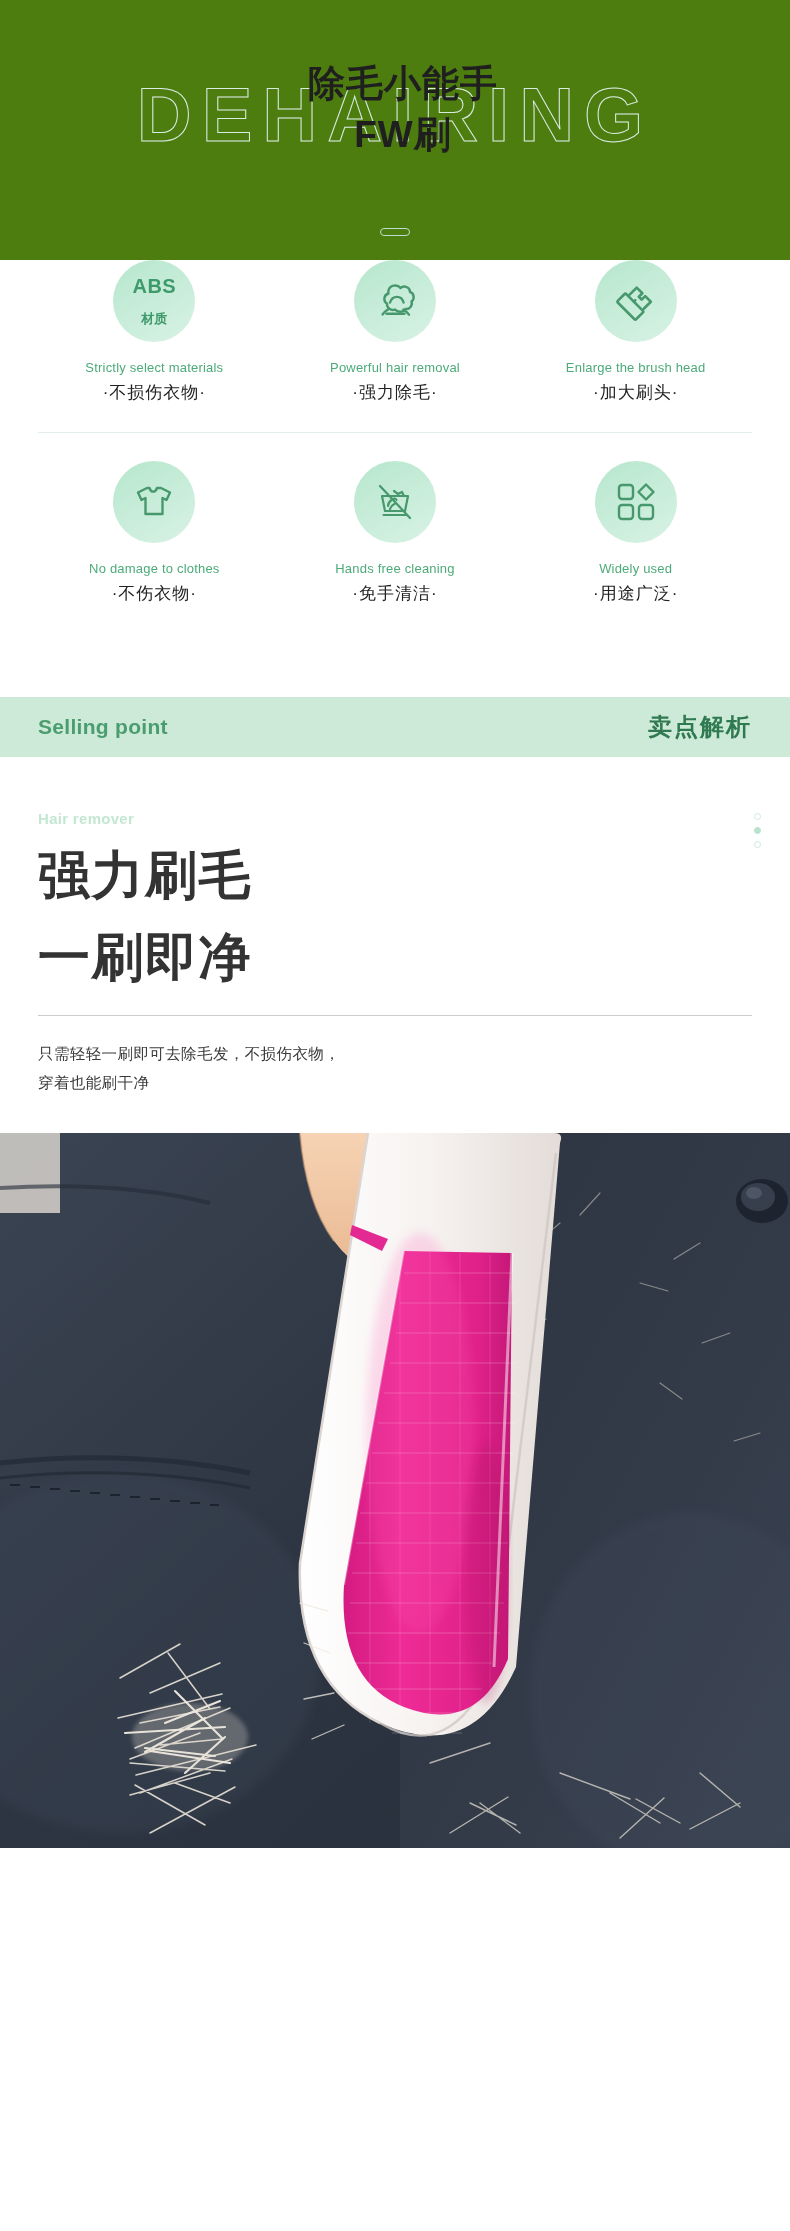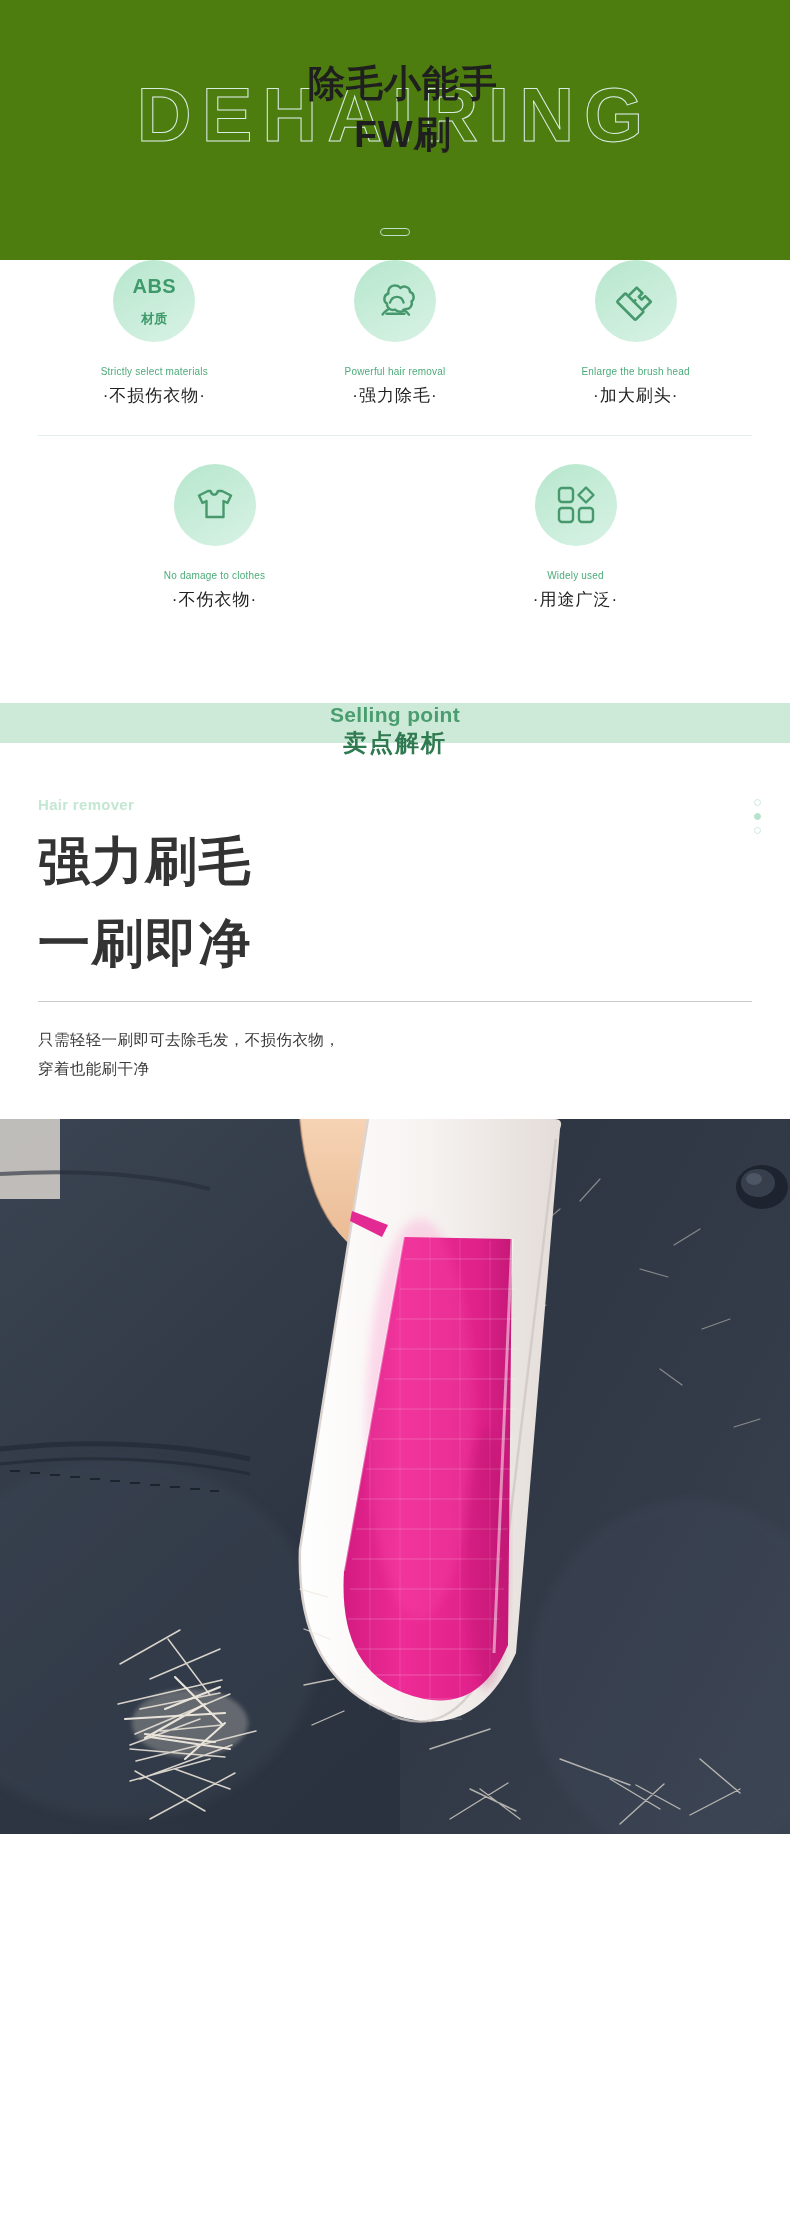--- a/index.html
+++ b/index.html
@@ -91,22 +91,22 @@
 
   .abs-text {
     text-align: center;
     line-height: 1.08;
     color: #3f9a6b;
   }
   .abs-text .abs-big { font-size: 20px; font-weight: 700; letter-spacing: 0.5px; display:block; }
   .abs-text .abs-small { font-size: 13px; font-weight: 700; display:block; margin-top: 15px; }
 
   .feature-en {
-    margin-top: 25px;
-    font-size: 10px;
+    margin-top: 19px;
+    font-size: 13px;
     color: #4cab79;
     letter-spacing: 0.2px;
     line-height: 1;
   }
   .feature-cn {
     margin-top: 9px;
     font-size: 17px;
     color: #222222;
     letter-spacing: 1px;
     line-height: 1.2;
@@ -115,27 +115,26 @@
   .feature-divider {
     width: 714px;
     height: 1px;
     margin: 29px auto 0 auto;
     background: #e2f0e9;
   }
 
   
   .banner-wrap { padding-top: 46px; }
   .banner {
-    height: 40px;
+    height: 60px;
     background: #cde9d7;
     display: flex;
     align-items: center;
     justify-content: space-between;
-    padding: 0 38px;
-    flex-direction: column;
+    padding: 8px 38px;
   }
   .banner-en {
     font-size: 21px;
     font-weight: 700;
     color: #4a9d6f;
     letter-spacing: 0.3px;
   }
   .banner-cn {
     font-size: 24px;
     font-weight: 700;
@@ -271,20 +270,34 @@
       <div class="feature">
         <div class="feature-circle">
           <svg width="44" height="42" viewBox="0 0 44 42" fill="none" stroke="#47996d" stroke-width="2.4" stroke-linecap="round" stroke-linejoin="round">
             <path d="M15 7l-9 4.5 3.5 7.5 4-2v16h17v-16l4 2 3.5-7.5L29 7h-4c-0.8 2.4-2.4 3.6-3.8 3.6S18.2 9.4 17.4 7H15z"></path>
           </svg>
         </div>
         <div class="feature-en">No damage to clothes</div>
         <div class="feature-cn">·不伤衣物·</div>
       </div>
 
+      <div class="feature">
+        <div class="feature-circle">
+          <svg width="46" height="44" viewBox="0 0 46 44" fill="none" stroke="#47996d" stroke-width="2.2" stroke-linecap="round" stroke-linejoin="round">
+            <path d="M10 16h26l-3 15H13z"></path>
+            <path d="M11.5 35h23"></path>
+            <path d="M22 11l4 3 4-2 2 4"></path>
+            <path d="M16 26c0-3 2-5 4-6.5 2-1.5 4-1 4.5 0.5"></path>
+            <path d="M18 29c1-2.5 3-4.5 5-5.5"></path>
+            <path d="M8 6l30 32"></path>
+          </svg>
+        </div>
+        <div class="feature-en">Hands free cleaning</div>
+        <div class="feature-cn">·免手清洁·</div>
+      </div>
 
       <div class="feature">
         <div class="feature-circle">
           <svg width="40" height="40" viewBox="0 0 40 40" fill="none" stroke="#47996d" stroke-width="2.4" stroke-linejoin="round">
             <rect x="3" y="3" width="14" height="14" rx="3"></rect>
             <rect x="3" y="23" width="14" height="14" rx="3"></rect>
             <rect x="23" y="23" width="14" height="14" rx="3"></rect>
             <path d="M30 2.5l7.5 7.5L30 17.5 22.5 10z"></path>
           </svg>
         </div>

